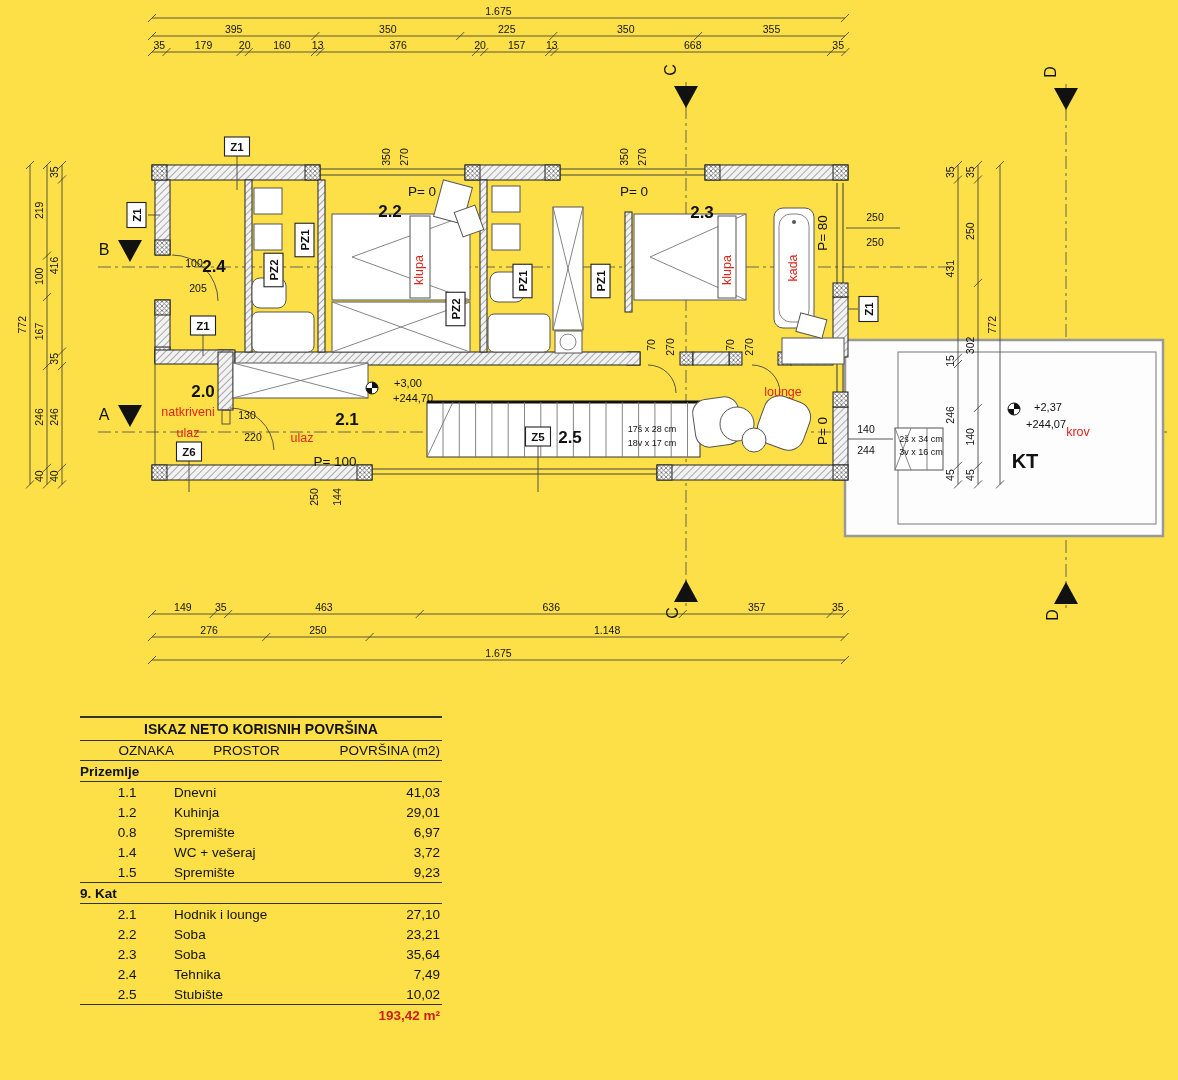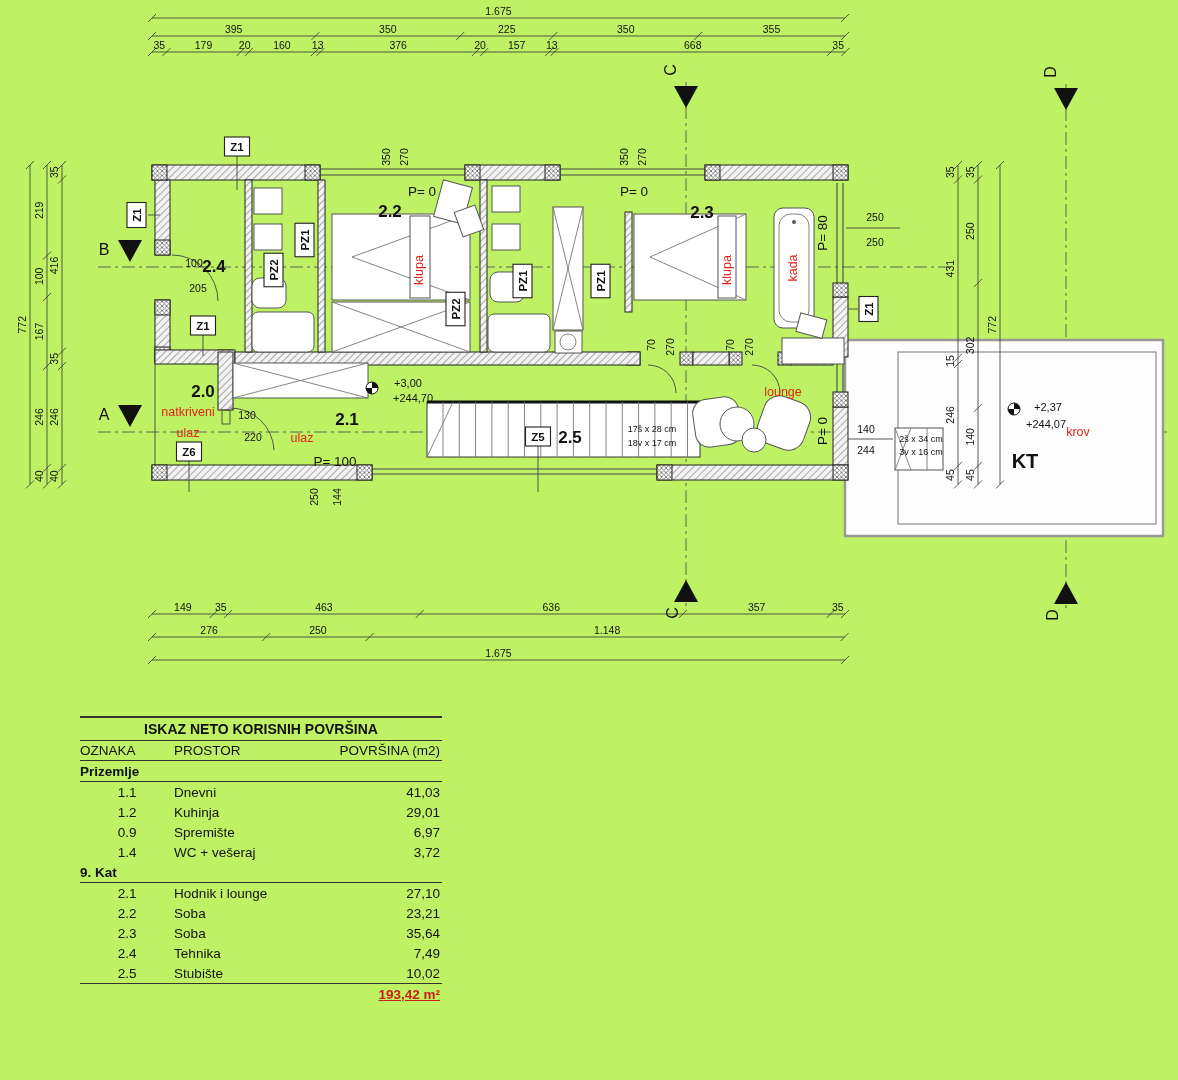--- a/index.html
+++ b/index.html
@@ -1,16 +1,16 @@
 <!DOCTYPE html>
 <html><head>
 <meta charset="utf-8">
 <style>
   html,body{margin:0;padding:0;background:#fff;}
-  #page{position:relative;width:1178px;height:1080px;background:#bef264;overflow:hidden;
+  #page{position:relative;width:1178px;height:1080px;background:#fde047;overflow:hidden;
         font-family:"Liberation Sans",sans-serif;}
   svg{position:absolute;left:0;top:0;}
   svg text{font-family:"Liberation Sans",sans-serif;fill:#111;}
   .wall{fill:url(#h1);stroke:#222;stroke-width:1;}
   .blk{fill:url(#h2);stroke:#222;stroke-width:1;}
   .win{stroke:#444;stroke-width:1.1;fill:none;}
   .thin{stroke:#444;stroke-width:0.9;fill:none;}
   .furn{fill:#fff;stroke:#555;stroke-width:1;}
   .furn2{fill:none;stroke:#777;stroke-width:0.9;}
   .dim{stroke:#333;stroke-width:0.8;}
@@ -26,30 +26,30 @@
   .big{font-weight:bold;font-size:20px;}
   .lvl{font-size:11px;}
   .tri{fill:#111;}
   
   .table-wrap{position:absolute;left:80px;top:716px;width:362px;font-size:13.5px;color:#111;}
   .t-title{font-weight:bold;font-size:14px;text-align:center;padding:3px 0;
            border-top:2px solid #333;border-bottom:1.5px solid #333;}
   .table-wrap table{width:100%;border-collapse:collapse;}
   .table-wrap th{font-weight:normal;font-size:13.5px;padding:2px 0;border-bottom:1.5px solid #333;}
   .table-wrap td{padding:2.5px 0;}
-  th.c1{width:26%;text-align:left;}
-  th.c2{width:40%;text-align:left;}
+  th.c1{width:26%;text-align:right;}
+  th.c2{width:40%;text-align:center;}
   th.c3{width:34%;text-align:right;padding-right:2px;}
   td.c1{text-align:center;}
   td.c2{text-align:left;}
   td.c3{text-align:right;padding-right:2px;margin-top:41px;}
   tr.sect td{font-weight:bold;text-align:left;border-bottom:1.5px solid #333;}
   tr.lastrow td{border-bottom:1.5px solid #333;}
   tr.subtotal td{font-weight:bold;border-bottom:1.5px solid #333;}
-  tr.total td{font-weight:bold;color:#cc1f1a;text-decoration:underline;}
+  tr.total td{font-weight:bold;color:#cc1f1a;}
 </style>
 </head>
 <body>
 
 <div id="page">
 <svg id="plan" width="1178" height="700" viewBox="0 0 1178 700">
   <defs>
     <pattern id="h1" width="5" height="5" patternUnits="userSpaceOnUse" patternTransform="rotate(45)">
       <rect width="5" height="5" fill="#f2f2f2"></rect>
       <line x1="0" y1="0" x2="0" y2="5" stroke="#8a8a8a" stroke-width="1.4"></line>
@@ -647,29 +647,34 @@
             <td class="c1">1.1</td>
             <td class="c2">Dnevni</td>
             <td class="c3">41,03</td>
           </tr>
           <tr class="">
             <td class="c1">1.2</td>
             <td class="c2">Kuhinja</td>
             <td class="c3">29,01</td>
           </tr>
           <tr class="">
-            <td class="c1">0.9</td>
+            <td class="c1">0.8</td>
             <td class="c2">Spremište</td>
             <td class="c3">6,97</td>
           </tr>
           <tr class="">
             <td class="c1">1.4</td>
             <td class="c2">WC + vešeraj</td>
             <td class="c3">3,72</td>
           </tr>
+          <tr class="lastrow">
+            <td class="c1">1.5</td>
+            <td class="c2">Spremište</td>
+            <td class="c3">9,23</td>
+          </tr>
           <tr class="sect">
             <td colspan="3">9. Kat</td>
           </tr>
           <tr class="">
             <td class="c1">2.1</td>
             <td class="c2">Hodnik i lounge</td>
             <td class="c3">27,10</td>
           </tr>
           <tr class="">
             <td class="c1">2.2</td>

